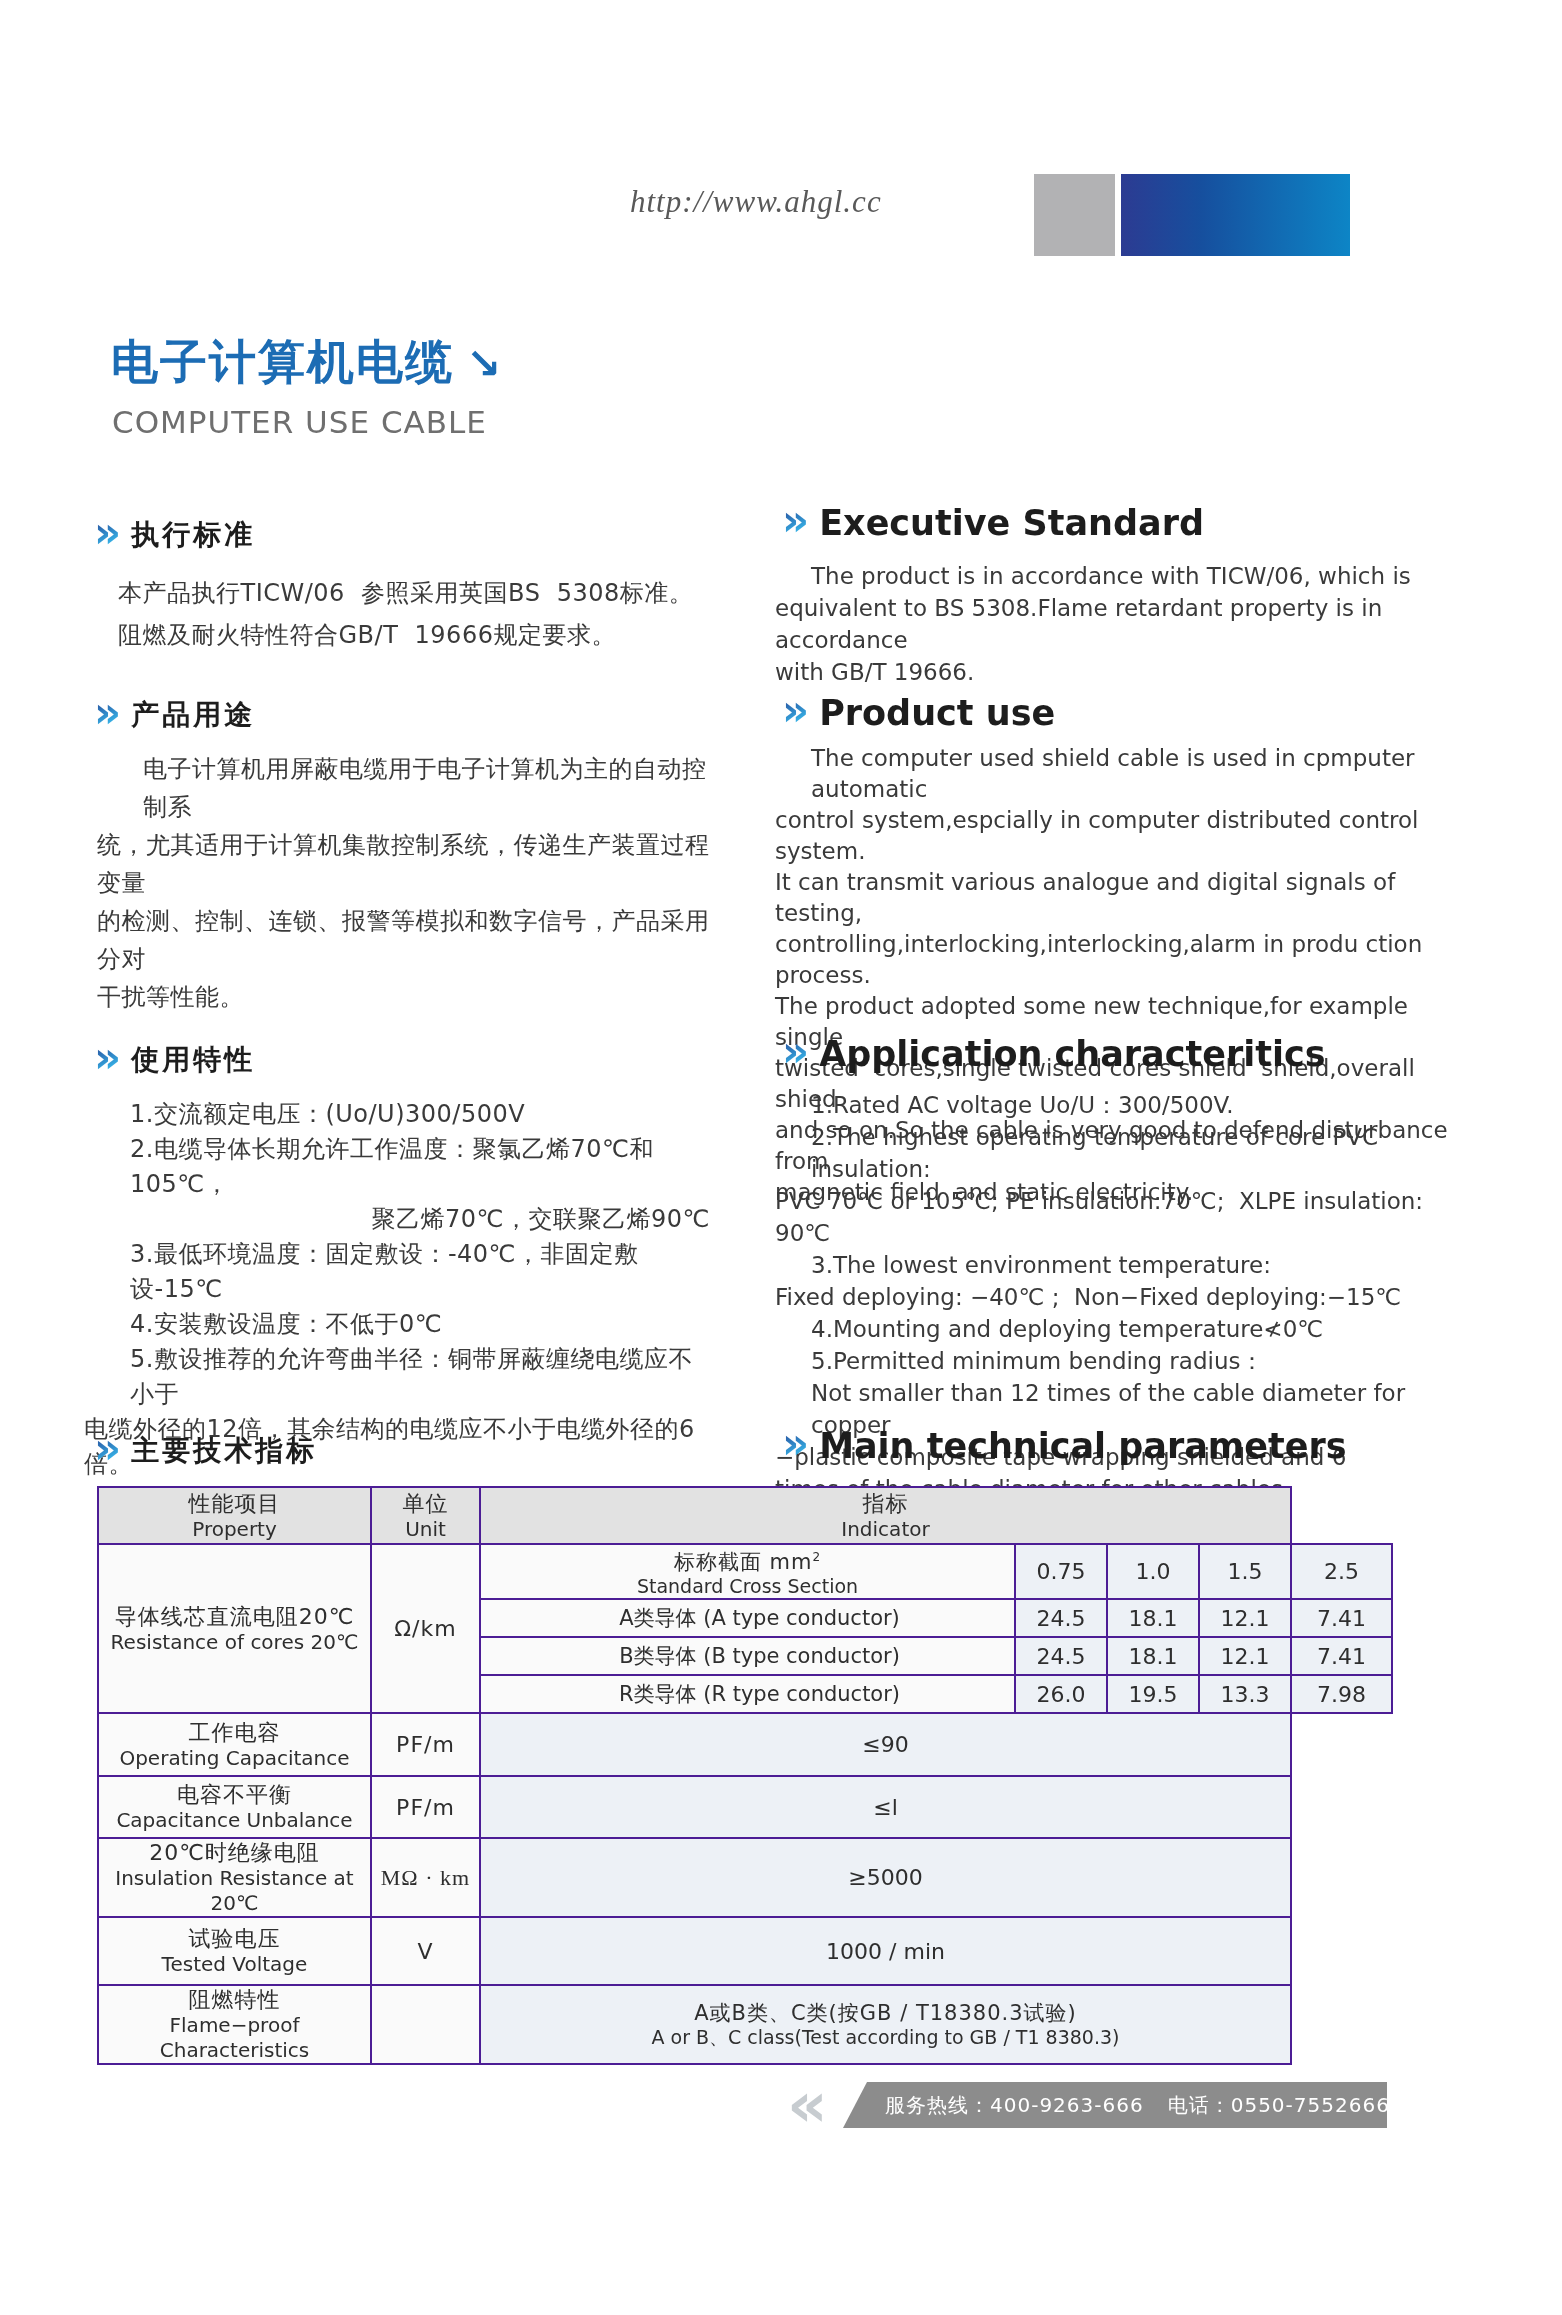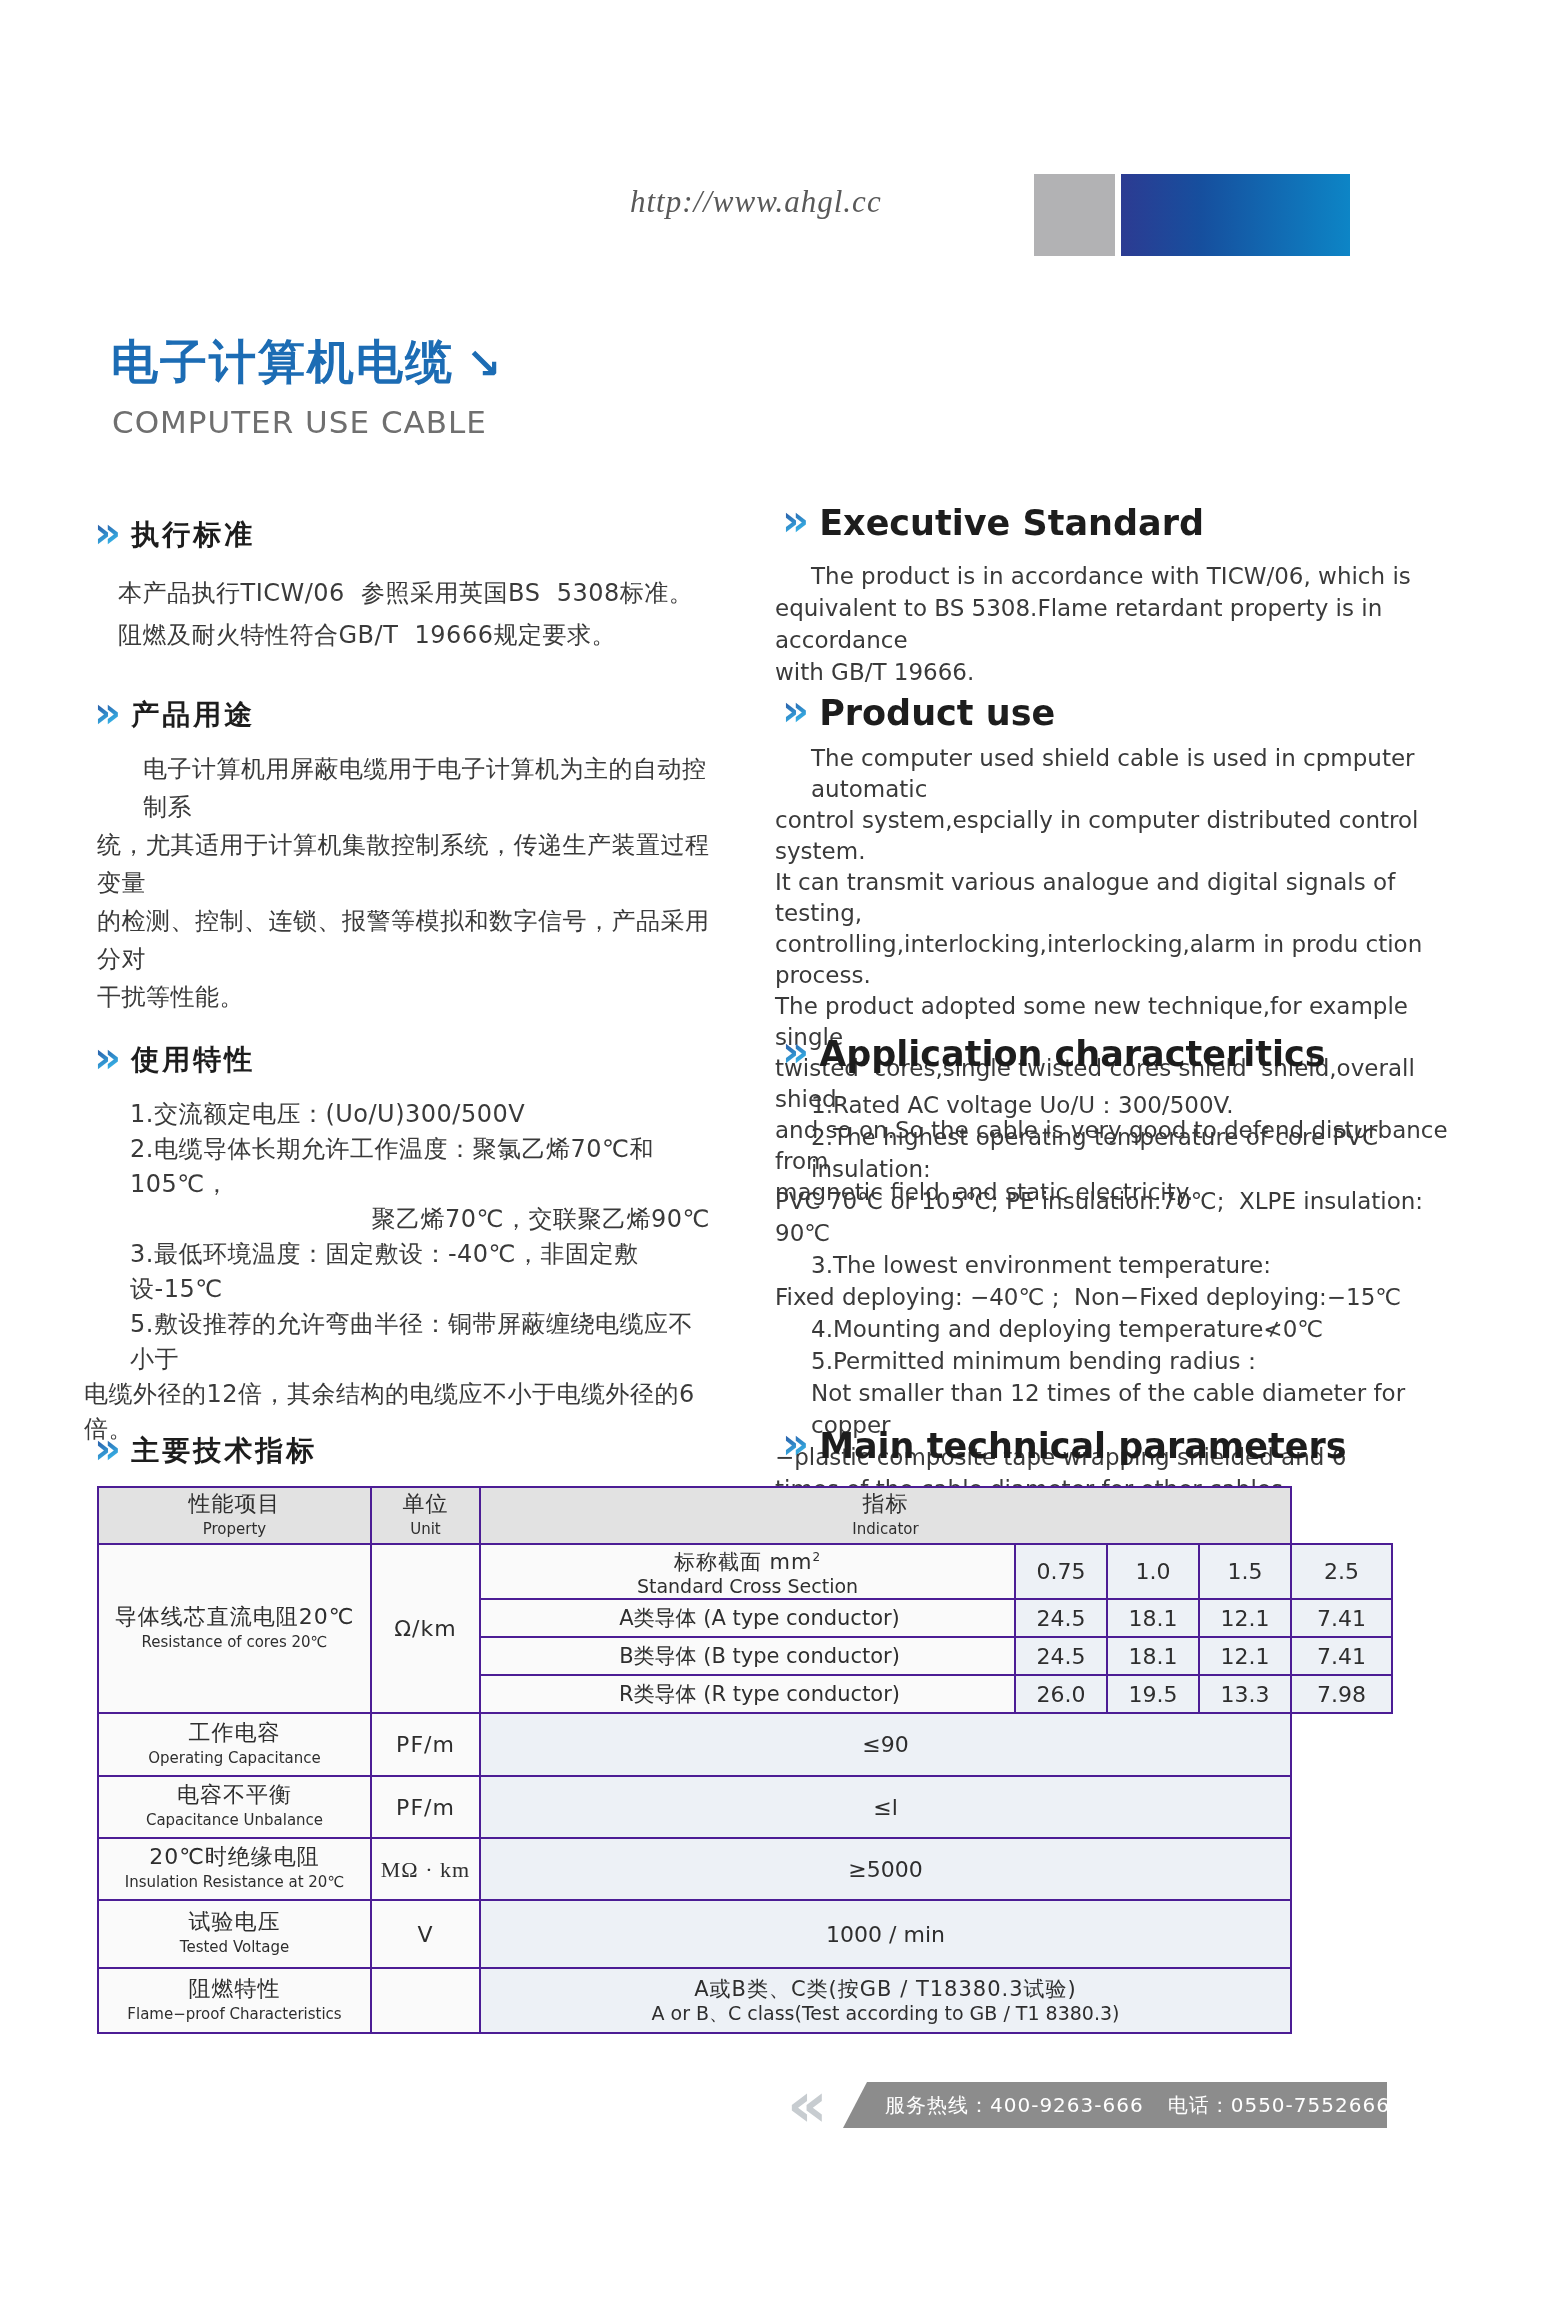--- a/index.html
+++ b/index.html
@@ -42,21 +42,21 @@
   .app-zh-body{left:84px;top:1097px;line-height:35px;width:626px;}
   .app-en-body{left:775px;top:1089px;line-height:32px;width:683px;}
 
   
   .tech-table{position:absolute;left:97px;top:1486px;border-collapse:collapse;table-layout:fixed;}
   .tech-table td{border:2px solid #4c1d95;text-align:center;vertical-align:middle;padding:0;color:#2e2e2e;}
   .hdr{background:#e2e2e2;}
   .w{background:#fafafa;}
   .b{background:#edf1f6;}
   .t-zh{font-size:22px;line-height:27px;letter-spacing:1px;}
-  .t-en{font-size:15px;line-height:25px;}
+  .t-en{font-size:20px;line-height:25px;}
   .t-sm-zh{font-size:21px;line-height:25px;letter-spacing:1px;}
   .t-sm-en{font-size:19px;line-height:23px;}
   .t-val{font-size:22px;}
   .t-label{text-align:left;padding-left:24px !important;font-size:21px;}
   .serif{font-family:Liberation Serif, serif;}
   sup{font-size:12px;}
 
   
   .footer-chevron{left:787px;top:2073px;font-size:63px;line-height:63px;font-weight:700;color:#c7ccd0;}
   .footer-bar{left:843px;top:2082px;width:544px;height:46px;background:#8c8c8c;
@@ -126,20 +126,21 @@
 
   <div class="abs sec-head" style="left:94px;top:1038px;">
     <span class="chev">»</span>
     <span class="h-zh">使用特性</span>
   </div>
   <div class="abs body-zh app-zh-body">
     <div class="ln ind">1.交流额定电压：(Uo/U)300/500V</div>
     <div class="ln ind">2.电缆导体长期允许工作温度：聚氯乙烯70℃和105℃，</div>
     <div class="ln r">聚乙烯70℃，交联聚乙烯90℃</div>
     <div class="ln ind">3.最低环境温度：固定敷设：-40℃，非固定敷设-15℃</div>
+    <div class="ln ind">4.安装敷设温度：不低于0℃</div>
     <div class="ln ind">5.敷设推荐的允许弯曲半径：铜带屏蔽缠绕电缆应不小于</div>
     <div class="ln">电缆外径的12倍，其余结构的电缆应不小于电缆外径的6倍。</div>
   </div>
 
   <div class="abs sec-head" style="left:782px;top:1032px;">
     <span class="chev">»</span>
     <span class="h-en">Application characteritics</span>
   </div>
   <div class="abs body-en app-en-body">
     <div class="ln ind-en">1.Rated AC voltage Uo/U：300/500V.</div>

